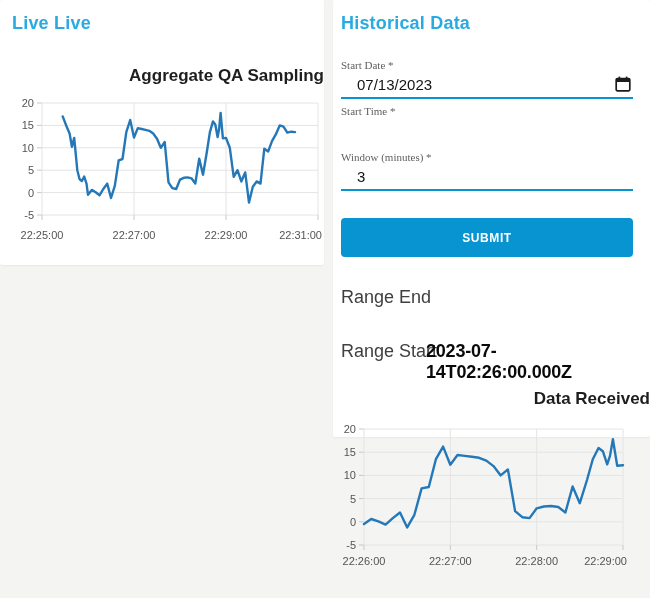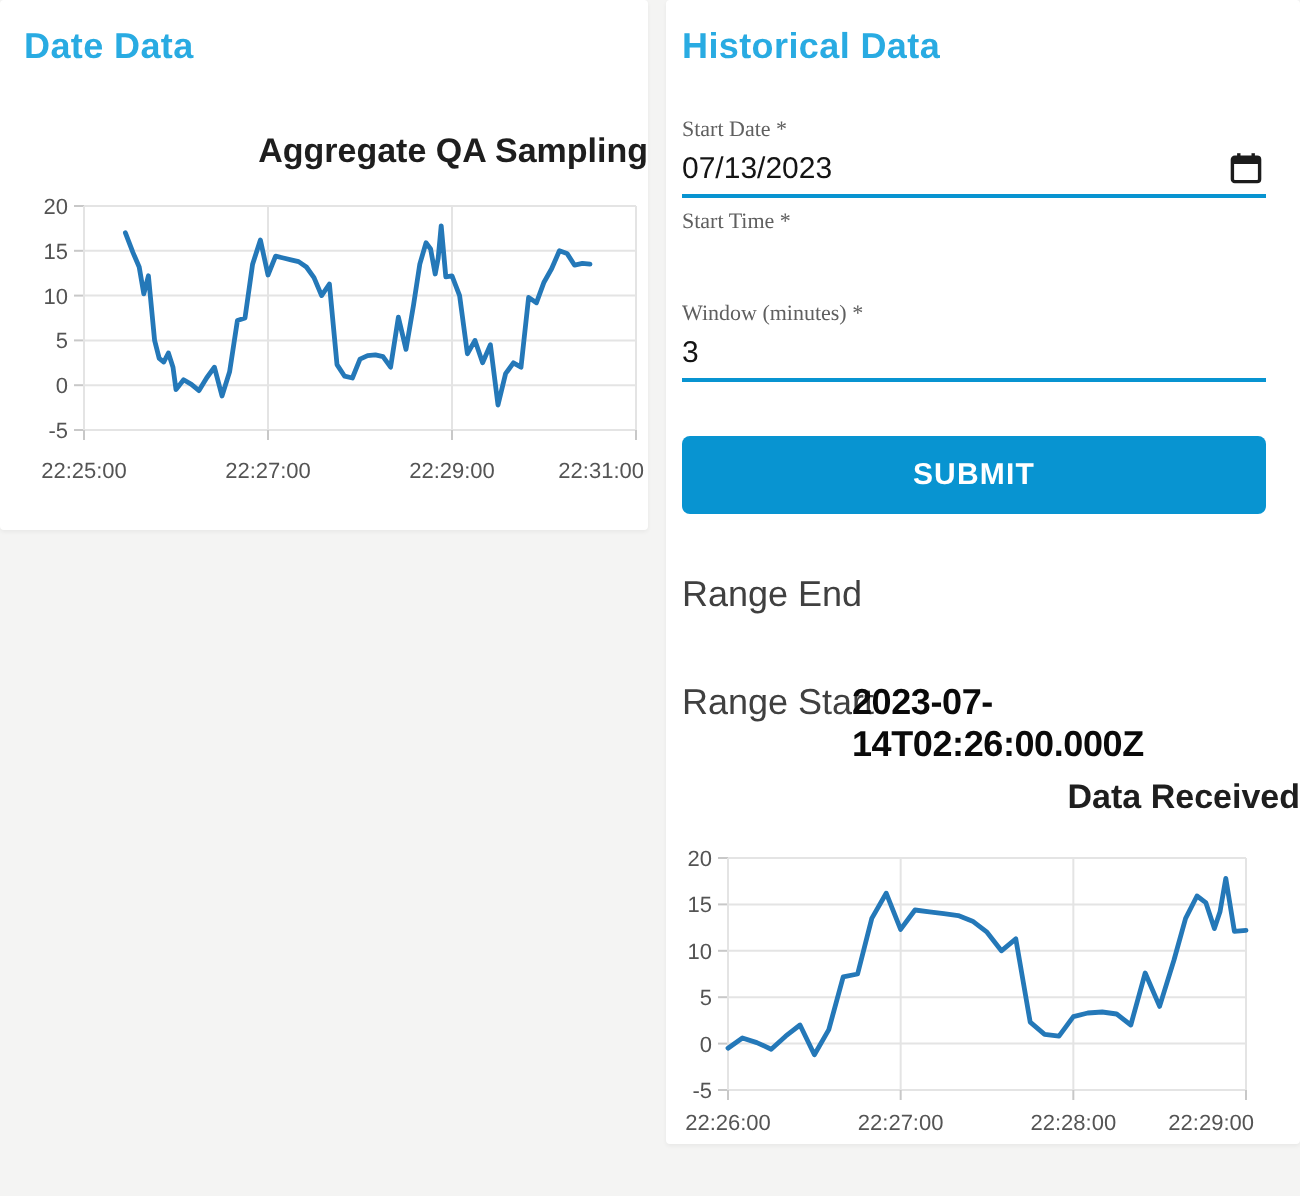--- a/index.html
+++ b/index.html
@@ -3,21 +3,21 @@
 <meta charset="utf-8">
 <style>
   html,body{margin:0;padding:0;}
   body{
     width:650px;height:598px;position:relative;overflow:hidden;
     background:#f4f4f3;
     font-family:"Liberation Sans", sans-serif;
   }
   .card{position:absolute;background:#ffffff;border-radius:2px;box-shadow:0 1px 2px rgba(0,0,0,0.05);}
   #live-card{left:0;top:0;width:324px;height:265px;}
-  #hist-card{left:333px;top:0;width:317px;height:572px;}
+  #hist-card{left:333px;top:0;width:317px;height:437px;}
   .panel-heading{
     position:absolute;left:12px;top:13px;
     font-size:18px;font-weight:bold;color:#29abe2;letter-spacing:0.2px;
   }
   #hist-card .panel-heading{left:8px;}
   .chart-title{
     position:absolute;left:0;width:100%;text-align:right;
     font-size:17px;font-weight:bold;color:#1e1e1e;
   }
   #live-chart-title{top:66px;}
@@ -26,45 +26,45 @@
   #live-chart-svg{left:0;top:92px;width:324px;height:172px;}
   #hist-chart-svg{left:0;top:415px;width:317px;height:178px;}
   svg.chart text.tick{font-family:"Liberation Sans",sans-serif;font-size:11px;fill:#545454;}
 
   
   .field{position:absolute;left:8px;width:292px;}
   .field-label{font-size:11px;color:#5f5f5f;display:block;font-family:Liberation Serif, serif;}
   .field-input-wrap{position:relative;border-bottom:2px solid #0894d1;height:24px;margin-top:2px;}
   .field-input{
     width:252px;border:0;outline:none;padding:0;background:transparent;
-    font-family:"Liberation Sans",sans-serif;font-size:15px;color:#141414;height:22px;
+    font-family:"Liberation Sans",sans-serif;font-size:15px;color:#141414;height:22px;margin-left:16px;
   }
   .field-icon{position:absolute;right:2px;top:3px;width:16px;height:16px;cursor:pointer;}
   #field-date{top:59px;}
   #field-time{top:105px;}
   #field-window{top:151px;}
 
   .submit-btn{
     position:absolute;left:8px;top:218px;width:292px;height:39px;
     background:#0894d1;border:0;border-radius:4px;cursor:pointer;
     color:#ffffff;font-family:"Liberation Sans",sans-serif;
-    font-size:15px;font-weight:bold;letter-spacing:0.6px;
+    font-size:12px;font-weight:bold;letter-spacing:0.6px;
   }
 
   .range-row{position:absolute;left:8px;width:300px;height:18px;font-size:18px;}
   #range-end-row{top:287px;}
   #range-start-row{top:341px;}
   .range-label{position:absolute;left:0;top:0;color:#404040;}
   .range-value{position:absolute;left:85px;top:0;color:#0a0a0a;font-weight:bold;letter-spacing:-0.2px;}
 </style>
 </head>
 <body>
 
 <div class="card" id="live-card">
-  <div class="panel-heading">Date Data</div>
+  <div class="panel-heading">Live Live</div>
   <div class="chart-title" id="live-chart-title">Aggregate QA Sampling</div>
   <svg class="chart" id="live-chart-svg">
       <line x1="37" y1="11" x2="42" y2="11" stroke="#c8c8c8" stroke-width="1"></line>
       <line x1="42" y1="11" x2="318" y2="11" stroke="#e4e4e4" stroke-width="1"></line>
       <text x="34" y="15" text-anchor="end" class="tick">20</text>
       <line x1="37" y1="33.400000000000006" x2="42" y2="33.400000000000006" stroke="#c8c8c8" stroke-width="1"></line>
       <line x1="42" y1="33.400000000000006" x2="318" y2="33.400000000000006" stroke="#e4e4e4" stroke-width="1"></line>
       <text x="34" y="37.400000000000006" text-anchor="end" class="tick">15</text>
       <line x1="37" y1="55.800000000000004" x2="42" y2="55.800000000000004" stroke="#c8c8c8" stroke-width="1"></line>
       <line x1="42" y1="55.800000000000004" x2="318" y2="55.800000000000004" stroke="#e4e4e4" stroke-width="1"></line>

